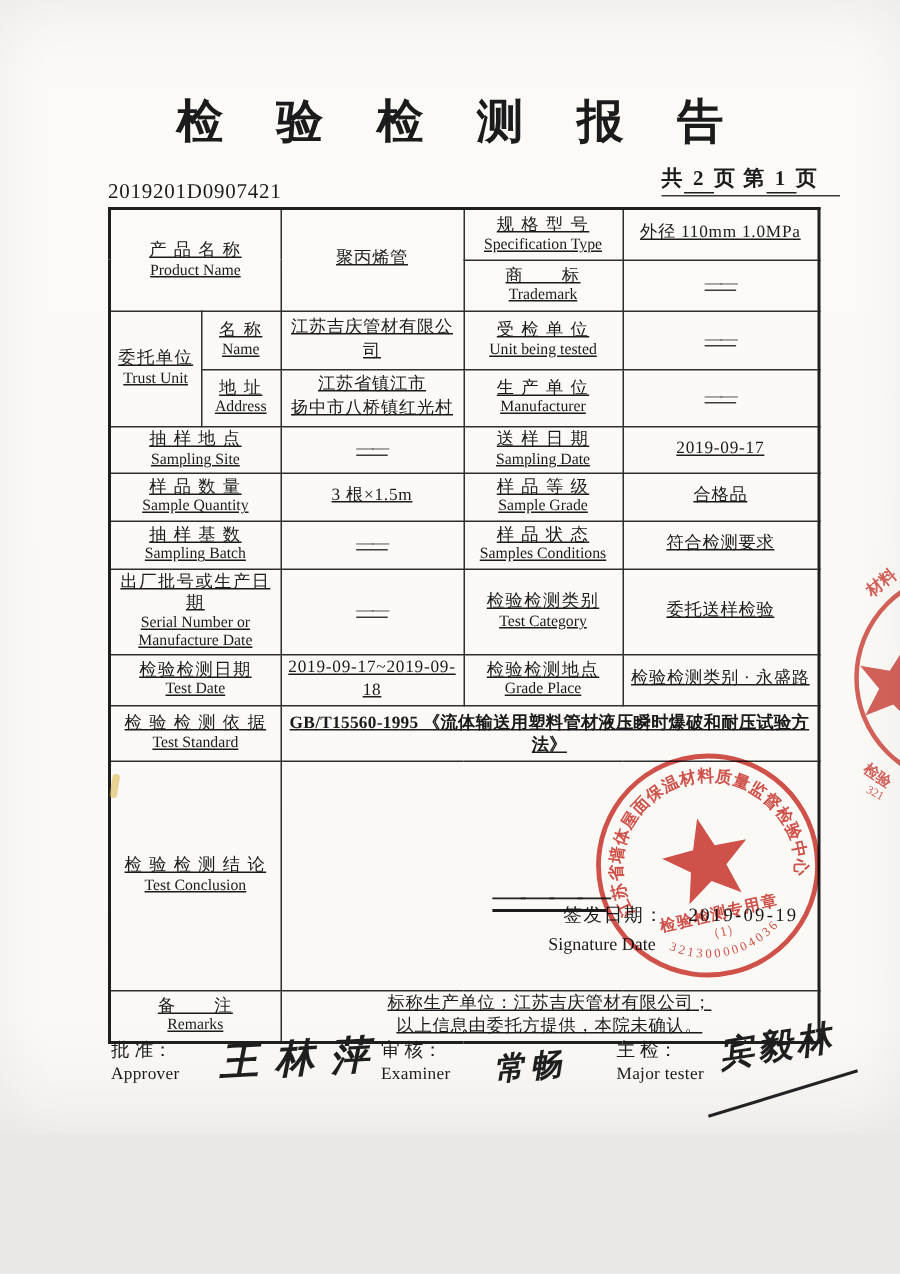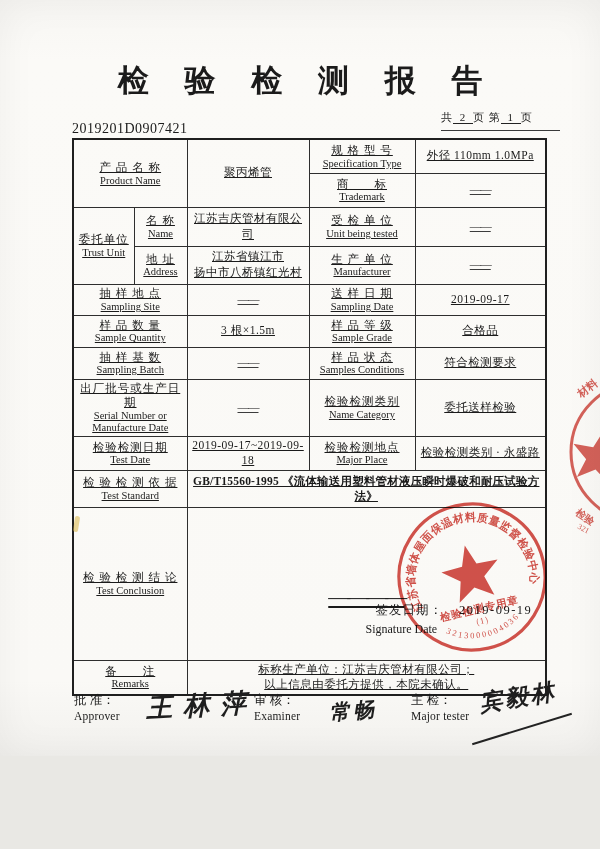--- a/index.html
+++ b/index.html
@@ -3,21 +3,21 @@
 <meta charset="utf-8">
 <style>
   html,body{margin:0;padding:0;}
   body{width:600px;height:849px;background:#e9e8e4;font-family:"Liberation Serif","DejaVu Serif",serif;color:#1b1b1b;}
   .paper{position:relative;width:600px;height:756px;background:linear-gradient(180deg,#f7f6f3 0%,#fbfaf7 8%,#faf9f6 90%,#f2f1ee 100%);overflow:hidden;box-shadow:inset 0 0 40px rgba(0,0,0,0.05);}
 
   .title-cn{position:absolute;top:60px;left:0;width:100%;text-align:center;font-size:31px;font-weight:bold;letter-spacing:14px;text-indent:14px;}
   .title-en{position:absolute;top:102px;left:0;width:100%;text-align:center;font-size:19px;font-weight:bold;}
   .title-en .w1{margin-right:42px;}
   .report-no{position:absolute;left:72px;top:121px;font-size:14px;letter-spacing:0.5px;}
-  .page-info{position:absolute;left:441px;top:110px;font-size:11px;letter-spacing:1px;}
+  .page-info{position:absolute;left:441px;top:110px;font-size:14px;letter-spacing:1px;font-weight:bold;}
   .page-info .u{display:inline-block;min-width:20px;text-align:center;border-bottom:1px solid #222;}
   .page-rule{position:absolute;left:441px;top:130px;width:119px;height:1px;background:#3a3a3a;}
 
   table.report{position:absolute;left:72px;top:138px;width:473px;border-collapse:collapse;table-layout:fixed;border:2px solid #1f1f1f;}
   table.report td{border:1.5px solid #2e2e2e;text-align:center;vertical-align:middle;padding:1px 2px;overflow:hidden;text-decoration:underline;}
   .lc .cn{display:block;font-size:11.5px;letter-spacing:1px;line-height:1.3;}
   .lc .en{display:block;font-size:10.5px;line-height:1.15;}
   .vc{font-size:11.5px;letter-spacing:0.5px;line-height:1.35;margin-left:16px;}
   .dash{color:#3c3c3c;letter-spacing:-1px;}
   td.left-al{text-align:left;padding-left:9px;padding-right:6px;}
@@ -153,33 +153,33 @@
       <td class="vc">符合检测要求</td>
     </tr>
     <tr style="height:37px">
       <td class="lc" colspan="2">
         <span class="cn">出厂批号或生产日期</span>
         <span class="en">Serial Number or Manufacture Date</span>
       </td>
       <td class="vc dash">——</td>
       <td class="lc">
         <span class="cn">检验检测类别</span>
-        <span class="en">Name Category</span>
+        <span class="en">Test Category</span>
       </td>
       <td class="vc">委托送样检验</td>
     </tr>
     <tr style="height:32px">
       <td class="lc" colspan="2">
         <span class="cn">检验检测日期</span>
         <span class="en">Test Date</span>
       </td>
       <td class="vc">2019-09-17~2019-09-18</td>
       <td class="lc">
         <span class="cn">检验检测地点</span>
-        <span class="en">Major Place</span>
+        <span class="en">Grade Place</span>
       </td>
       <td class="vc">检验检测类别 · 永盛路</td>
     </tr>
     <tr style="height:37px">
       <td class="lc" colspan="2">
         <span class="cn">检 验 检 测 依 据</span>
         <span class="en">Test Standard</span>
       </td>
       <td class="left-al std-val" colspan="3">GB/T15560-1995 《流体输送用塑料管材液压瞬时爆破和耐压试验方法》</td>
     </tr>

